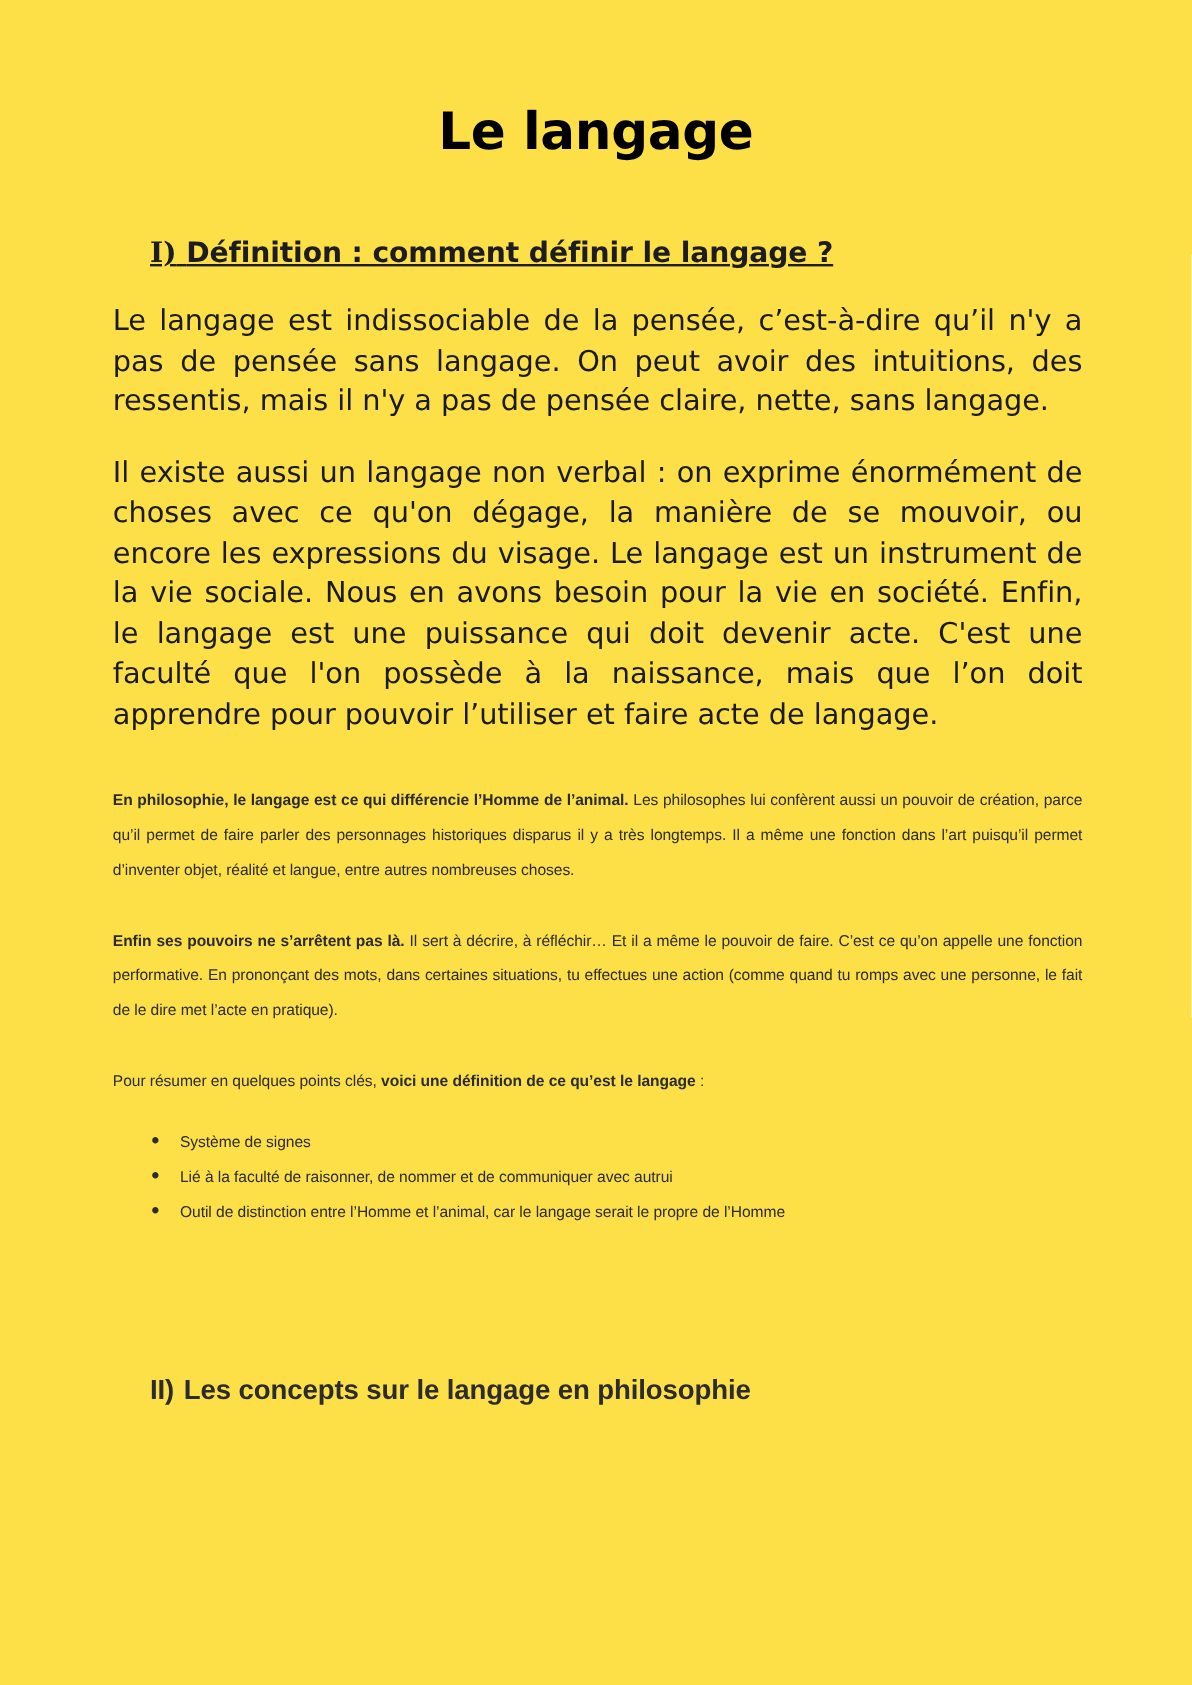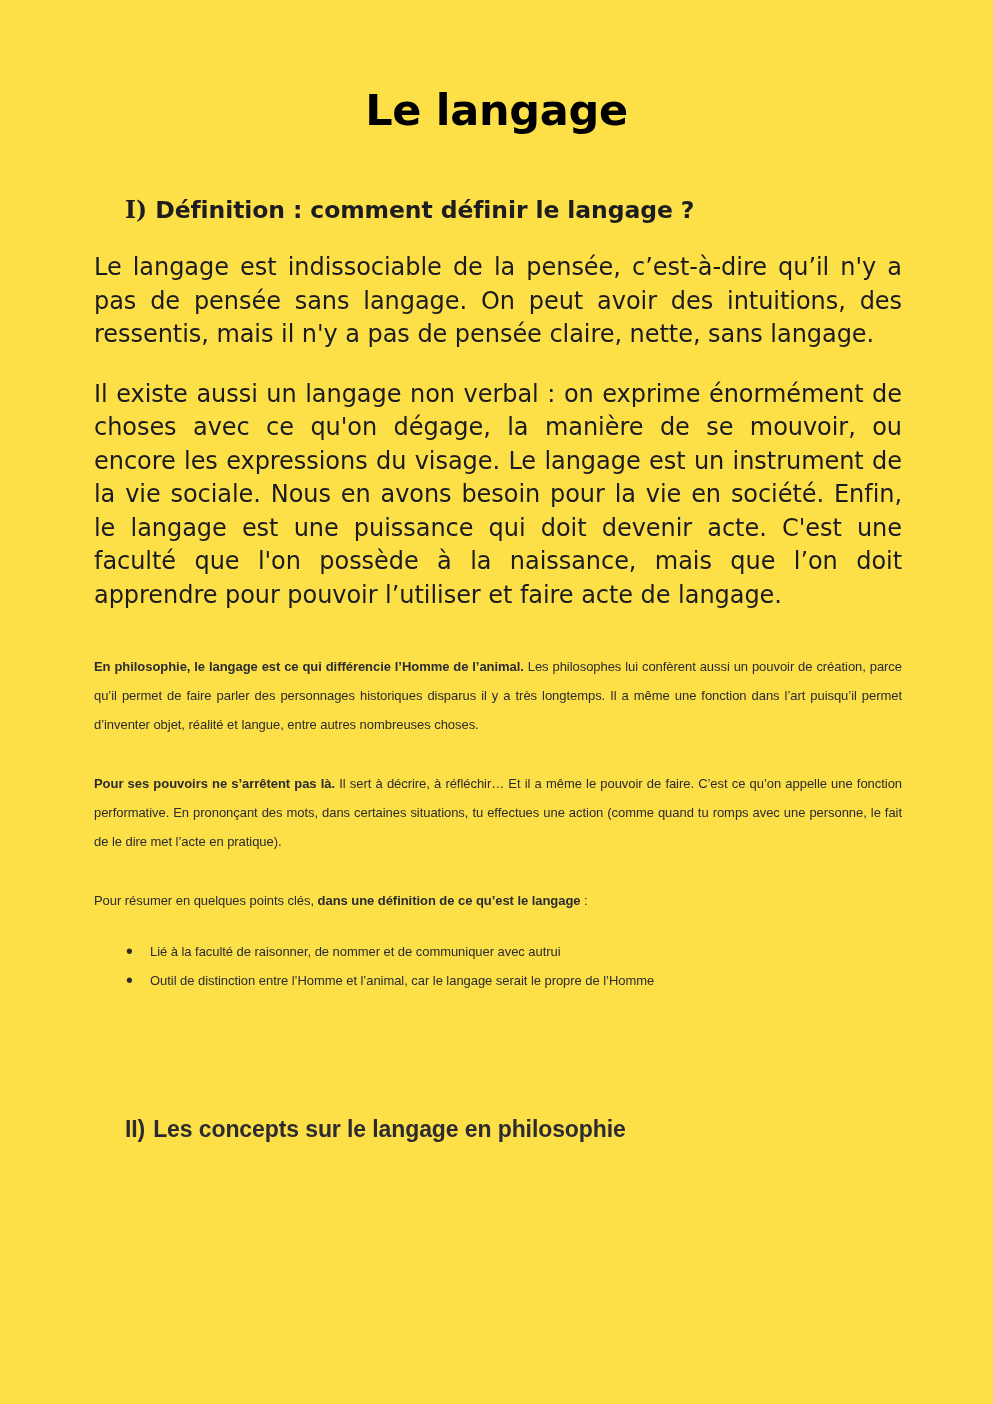--- a/index.html
+++ b/index.html
@@ -53,20 +53,21 @@
   }
 
   h2.heading-1 {
     font-family: "DejaVu Sans", sans-serif;
     font-size: 23.5px;
     line-height: 1.25;
     padding-left: 31px;
     text-indent: -31px;
     margin-left: 31px;
     letter-spacing: -0.1px;
+    text-decoration: underline;
   }
   h2.heading-1 .numeral {
     font-family: "DejaVu Serif", serif;
     font-weight: bold;
     letter-spacing: 0;
   }
 
   h2.heading-2 {
     font-family: "Liberation Sans", sans-serif;
     font-size: 23px;
@@ -169,32 +170,35 @@
 
     <div class="sp-40"></div>
 
     <p class="para para-narrow">
       <b>En philosophie, le langage est ce qui différencie l’Homme de l’animal.</b><span> Les philosophes lui confèrent aussi un pouvoir de création, parce qu’il permet de faire parler des personnages historiques disparus il y a très longtemps. Il a même une fonction dans l’art puisqu’il permet d’inventer objet, réalité et langue, entre autres nombreuses choses.</span>
     </p>
 
     <div class="sp-30"></div>
 
     <p class="para para-narrow">
-      <b>Pour ses pouvoirs ne s’arrêtent pas là.</b><span> Il sert à décrire, à réfléchir… Et il a même le pouvoir de faire. C’est ce qu’on appelle une fonction performative. En prononçant des mots, dans certaines situations, tu effectues une action (comme quand tu romps avec une personne, le fait de le dire met l’acte en pratique).</span>
+      <b>Enfin ses pouvoirs ne s’arrêtent pas là.</b><span> Il sert à décrire, à réfléchir… Et il a même le pouvoir de faire. C’est ce qu’on appelle une fonction performative. En prononçant des mots, dans certaines situations, tu effectues une action (comme quand tu romps avec une personne, le fait de le dire met l’acte en pratique).</span>
     </p>
 
     <div class="sp-30"></div>
 
     <p class="para para-narrow">
-      <span>Pour résumer en quelques points clés, </span><b>dans une définition de ce qu’est le langage</b><span> :</span>
+      <span>Pour résumer en quelques points clés, </span><b>voici une définition de ce qu’est le langage</b><span> :</span>
     </p>
 
     <div class="sp-22"></div>
 
     <ul class="keypoints">
+      <li>
+        <span>Système de signes</span>
+      </li>
       <li>
         <span>Lié à la faculté de raisonner, de nommer et de communiquer avec autrui</span>
       </li>
       <li>
         <span>Outil de distinction entre l’Homme et l’animal, car le langage serait le propre de l’Homme</span>
       </li>
     </ul>
 
     <div class="sp-120"></div>
 

